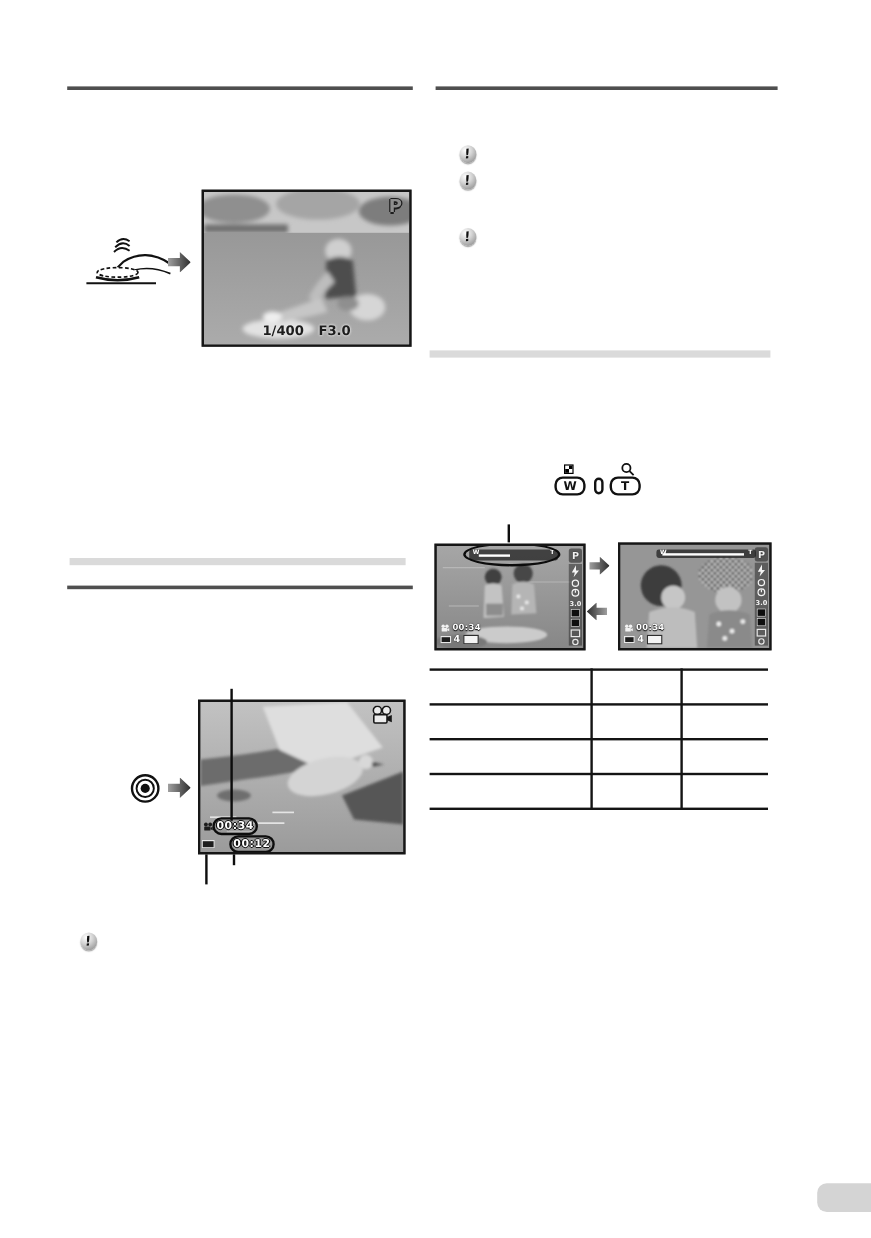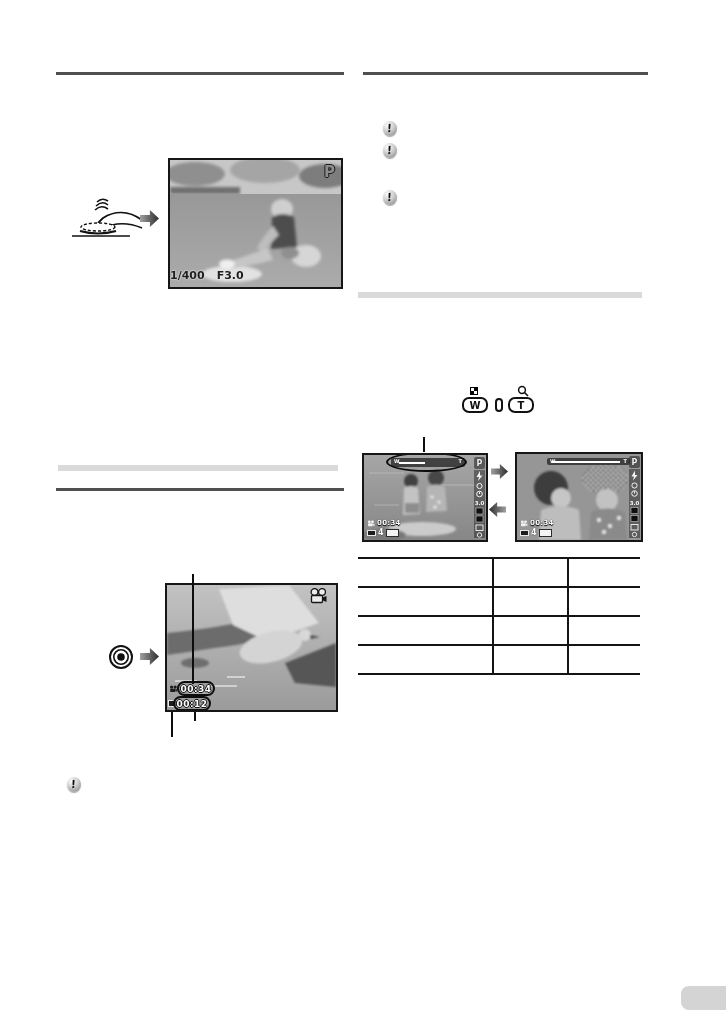--- a/index.html
+++ b/index.html
@@ -162,21 +162,21 @@
         <ellipse cx="112" cy="49" rx="11" ry="10" fill="#cfcfcf"></ellipse>
         <path d="M102 57 q11 -6 22 0 l3 30 -26 2 z" fill="#4e4e4e"></path>
         <path d="M103 66 q-10 10 -16 22 l6 5 q9 -12 16 -18 z" fill="#bdbdbd"></path>
         <path d="M98 88 q-22 8 -40 14 l3 7 q24 -4 42 -9 z" fill="#c6c6c6"></path>
         <ellipse cx="57" cy="104" rx="8" ry="4.5" fill="#efefef"></ellipse>
         <ellipse cx="136" cy="96" rx="15" ry="11" fill="#d6d6d6"></ellipse>
         <ellipse cx="120" cy="93" rx="9" ry="6" fill="#8f8f8f"></ellipse>
       </g>
     </svg>
     <span class="abs mode-large" style="right:6px; top:3px;">P</span>
-    <div class="abs exposure" style="left:0; right:0; bottom:5px; ">
+    <div class="abs exposure" style="left:0; right:0; bottom:5px; justify-content:center;">
       <span>1/400</span>
       <span>F3.0</span>
     </div>
   </div>
 
   <div class="abs bar bar-left"></div>
   <div class="abs rule rule-left-mid"></div>
 
   <svg class="abs" style="left:108px; top:644px;" width="26" height="26" viewBox="0 0 26 26">
     <circle cx="13" cy="13" r="11" fill="none" stroke="#111" stroke-width="2"></circle>
@@ -226,21 +226,21 @@
       <circle cx="5.5" cy="4" r="3.4" fill="#1d1d1d"></circle>
         <circle cx="13" cy="4" r="3.4" fill="#1d1d1d"></circle>
       <rect x="2.5" y="7.5" width="11" height="7" rx="1" fill="#1d1d1d"></rect>
       <path d="M13.5 9.5 l4 -1.6 v6 l-4 -1.6 z" fill="#1d1d1d"></path>
     </svg>
     <div class="abs oval" style="left:10px; bottom:14px; width:38px; height:15px;">
       <span>00:34</span>
     </div>
 
     <div class="abs" style="left:1px; bottom:3px; width:11px; height:7px; background:#1d1d1d; border:1px solid #e8e8e8;"></div>
-    <div class="abs oval" style="left:6px; bottom:-1px; width:38px; height:15px;">
+    <div class="abs oval" style="left:24px; bottom:-1px; width:38px; height:15px;">
       <span>00:12</span>
     </div>
   </div>
 
   <div class="abs callout-v" style="left:192px; top:574px; height:110px;"></div>
   <div class="abs callout-v" style="left:171px; top:712px; height:25px;"></div>
   <div class="abs callout-v" style="left:194px; top:712px; height:9px;"></div>
 
   <div class="abs caution" style="left:67px; top:777px;">
     <span>!</span>

